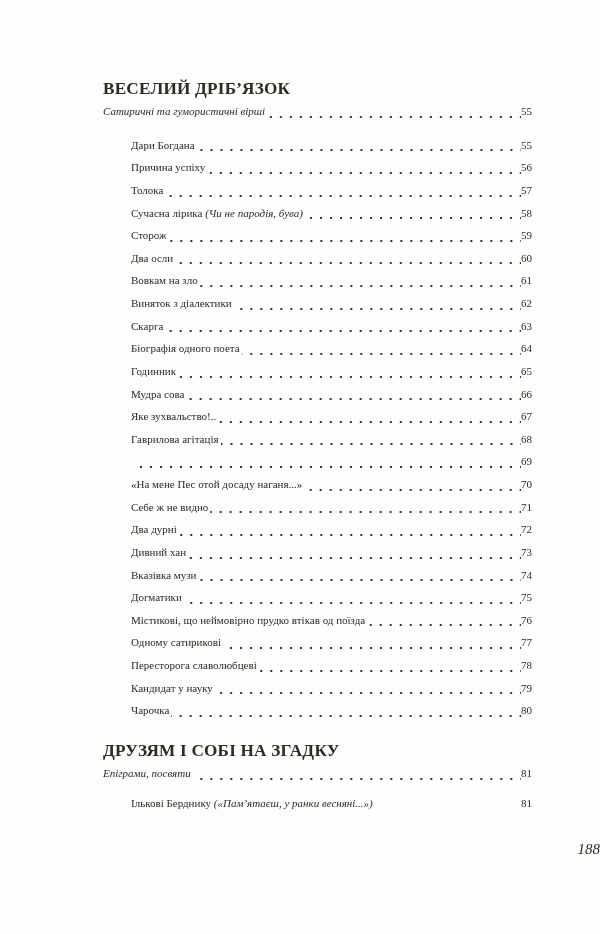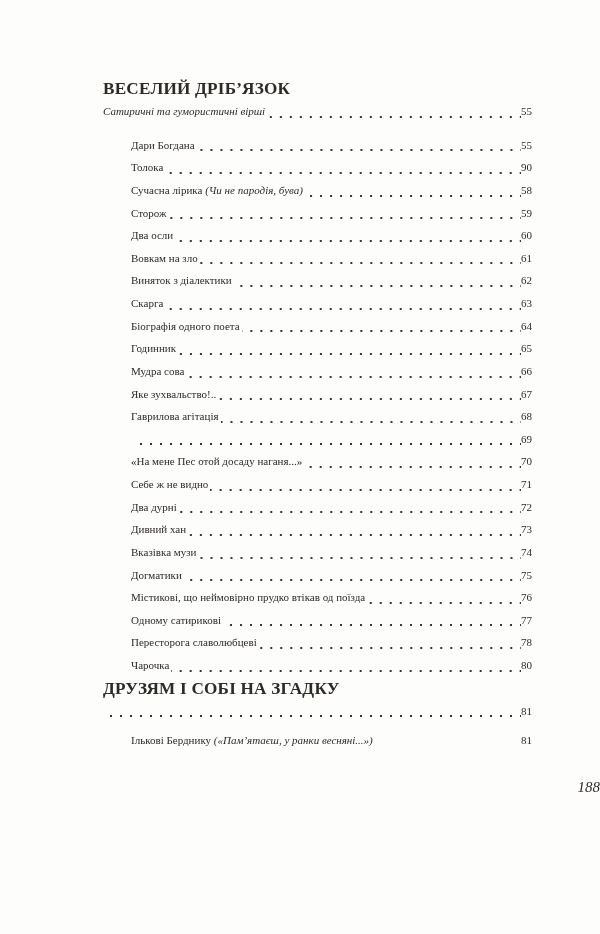--- a/index.html
+++ b/index.html
@@ -18,21 +18,21 @@
   .content {
     padding: 77px 59px 0 103px;
   }
   .heading {
     font-size: 17.2px;
     font-weight: 700;
     line-height: 23px;
     margin: 0;
     letter-spacing: 0.2px;
   }
-  .toc-section + .toc-section { }
+  .toc-section + .toc-section { margin-top: 17px; }
   .toc-line {
     display: flex;
     align-items: baseline;
     font-size: 11px;
     line-height: 22.62px;
   }
   .subtitle .title { font-style: italic; }
   .entries { margin-top: 11px; padding-left: 28px; }
   .toc-section + .toc-section .entries { margin-top: 7px; font-family: Liberation Serif, serif; }
   .title { white-space: nowrap; }
@@ -72,25 +72,30 @@
       <span class="dots"></span>
       <span class="pagenum">55</span>
     </div>
     <div class="entries">
   <div class="toc-line entry">
     <span class="title"><span class="t-roman">Дари Богдана</span><span class="t-italic"></span></span>
     <span class="dots"></span>
     <span class="pagenum">55</span>
   </div>
 
+  <div class="toc-line entry">
+    <span class="title"><span class="t-roman">Причина успіху</span><span class="t-italic"></span></span>
+    <span class="dots"></span>
+    <span class="pagenum">56</span>
+  </div>
 
   <div class="toc-line entry">
     <span class="title"><span class="t-roman">Толока</span><span class="t-italic"></span></span>
     <span class="dots"></span>
-    <span class="pagenum">90</span>
+    <span class="pagenum">57</span>
   </div>
 
   <div class="toc-line entry">
     <span class="title"><span class="t-roman">Сучасна лірика </span><span class="t-italic">(Чи не пародія, бува)</span></span>
     <span class="dots"></span>
     <span class="pagenum">58</span>
   </div>
 
   <div class="toc-line entry">
     <span class="title"><span class="t-roman">Сторож</span><span class="t-italic"></span></span>
@@ -204,32 +209,38 @@
     <span class="dots"></span>
     <span class="pagenum">77</span>
   </div>
 
   <div class="toc-line entry">
     <span class="title"><span class="t-roman">Пересторога славолюбцеві</span><span class="t-italic"></span></span>
     <span class="dots"></span>
     <span class="pagenum">78</span>
   </div>
 
+  <div class="toc-line entry">
+    <span class="title"><span class="t-roman">Кандидат у науку</span><span class="t-italic"></span></span>
+    <span class="dots"></span>
+    <span class="pagenum">79</span>
+  </div>
 
   <div class="toc-line entry">
     <span class="title"><span class="t-roman">Чарочка</span><span class="t-italic"></span></span>
     <span class="dots"></span>
     <span class="pagenum">80</span>
   </div>
 </div>
   </section>
 
   <section class="toc-section">
     <h2 class="heading">ДРУЗЯМ І СОБІ НА ЗГАДКУ</h2>
     <div class="toc-line subtitle">
+      <span class="title">Епіграми, посвяти</span>
       <span class="dots"></span>
       <span class="pagenum">81</span>
     </div>
     <div class="entries">
   <div class="toc-line entry">
     <span class="title"><span class="t-roman">Ількові Берднику </span><span class="t-italic">(«Пам’ятаєш, у ранки весняні...»)</span></span>
     <span class="dots no-dots"></span>
     <span class="pagenum">81</span>
   </div>
 </div>

